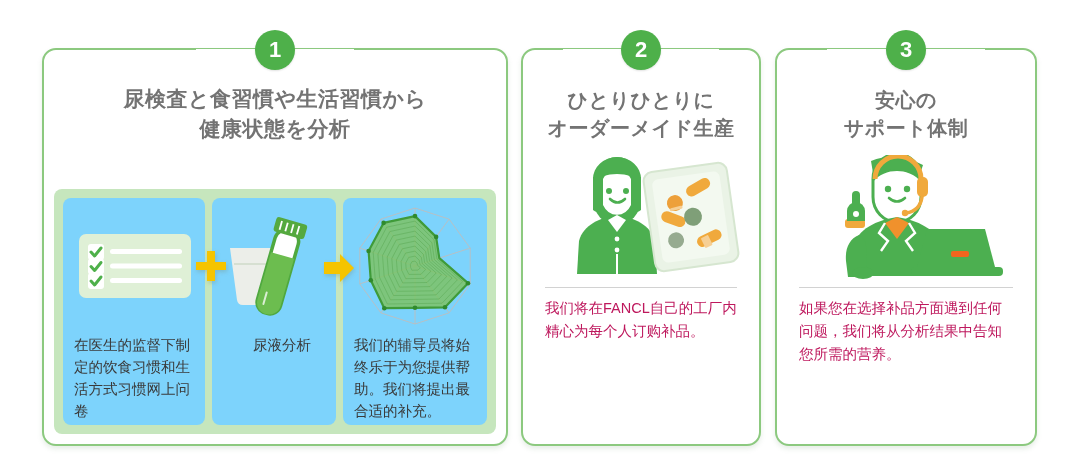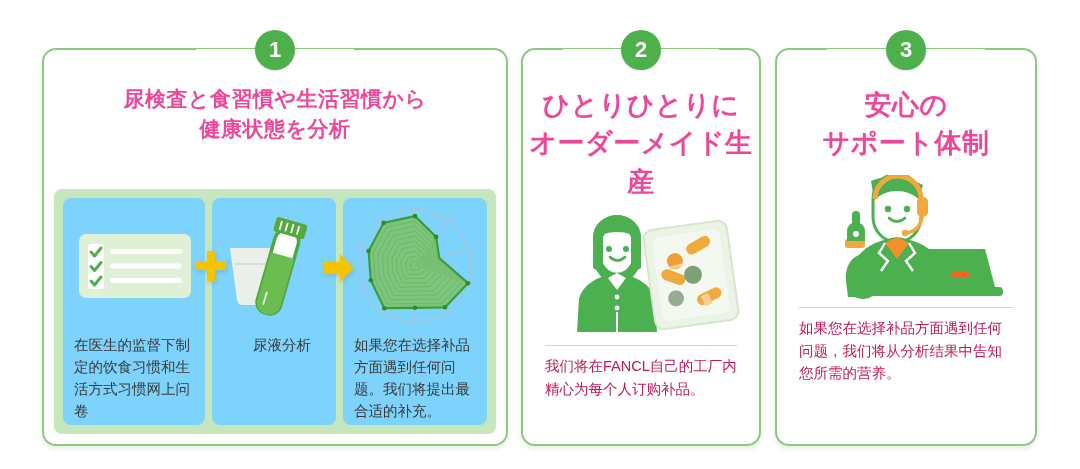--- a/index.html
+++ b/index.html
@@ -43,21 +43,21 @@
   }
   .badge-rule {
     position: absolute;
     top: 19px;
     height: 4px;
     background: #ffffff;
     z-index: 2;
   }
 
   .card-title {
-    color: #ec4899;
+    color: #737373;
     font-weight: bold;
     text-align: center;
     line-height: 1.42;
     letter-spacing: 0.5px;
   }
 
   
   #card1 { left: 42px; top: 48px; width: 466px; height: 398px; }
   #card1 .card-title { margin-top: 34px; font-size: 21px; }
 
@@ -102,21 +102,21 @@
     width: 34px; height: 34px;
     z-index: 5;
     filter: drop-shadow(1px 2px 2px rgba(120,140,120,0.35));
   }
   #plus-icon { left: 140px; top: 60px; transform: none; }
   #arrow-icon { left: 268px; top: 62px; transform: none; }
 
   
   #card2 { left: 521px; top: 48px; width: 240px; height: 398px; }
   #card3 { left: 775px; top: 48px; width: 262px; height: 398px; }
-  #card2 .card-title, #card3 .card-title { margin-top: 36px; font-size: 27px; }
+  #card2 .card-title, #card3 .card-title { margin-top: 36px; font-size: 20px; }
 
   .icon-area {
     width: 100%;
     height: 122px;
     margin-top: 14px;
     display: flex; align-items: center; justify-content: center;
   }
   .divider {
     height: 1px;
     background: #d2d2d2;
@@ -230,21 +230,21 @@
                 <circle cx="30" cy="41.3" r="2.3"></circle>
                 <circle cx="0" cy="41.8" r="2.3"></circle>
                 <circle cx="-30.7" cy="42.2" r="2.3"></circle>
                 <circle cx="-44.2" cy="14.3" r="2.3"></circle>
                 <circle cx="-46.4" cy="-15" r="2.3"></circle>
                 <circle cx="-31.4" cy="-43.1" r="2.3"></circle>
               </g>
             </g>
           </svg>
         </div>
-        <div class="sub-text">如果您在选择补品方面遇到任何问题。我们将提出最合适的补充。</div>
+        <div class="sub-text">我们的辅导员将始终乐于为您提供帮助。我们将提出最合适的补充。</div>
       </div>
 
       <svg class="connector" id="plus-icon" viewBox="0 0 34 34">
         <path d="M13 2 h8 v11 h11 v8 h-11 v11 h-8 v-11 h-11 v-8 h11 z" fill="#f5c400"></path>
       </svg>
       <svg class="connector" id="arrow-icon" viewBox="0 0 34 34">
         <path d="M2 11 h16 v-8 l14 14 l-14 14 v-8 h-16 z" fill="#f5c400"></path>
       </svg>
     </div>
   </div>

